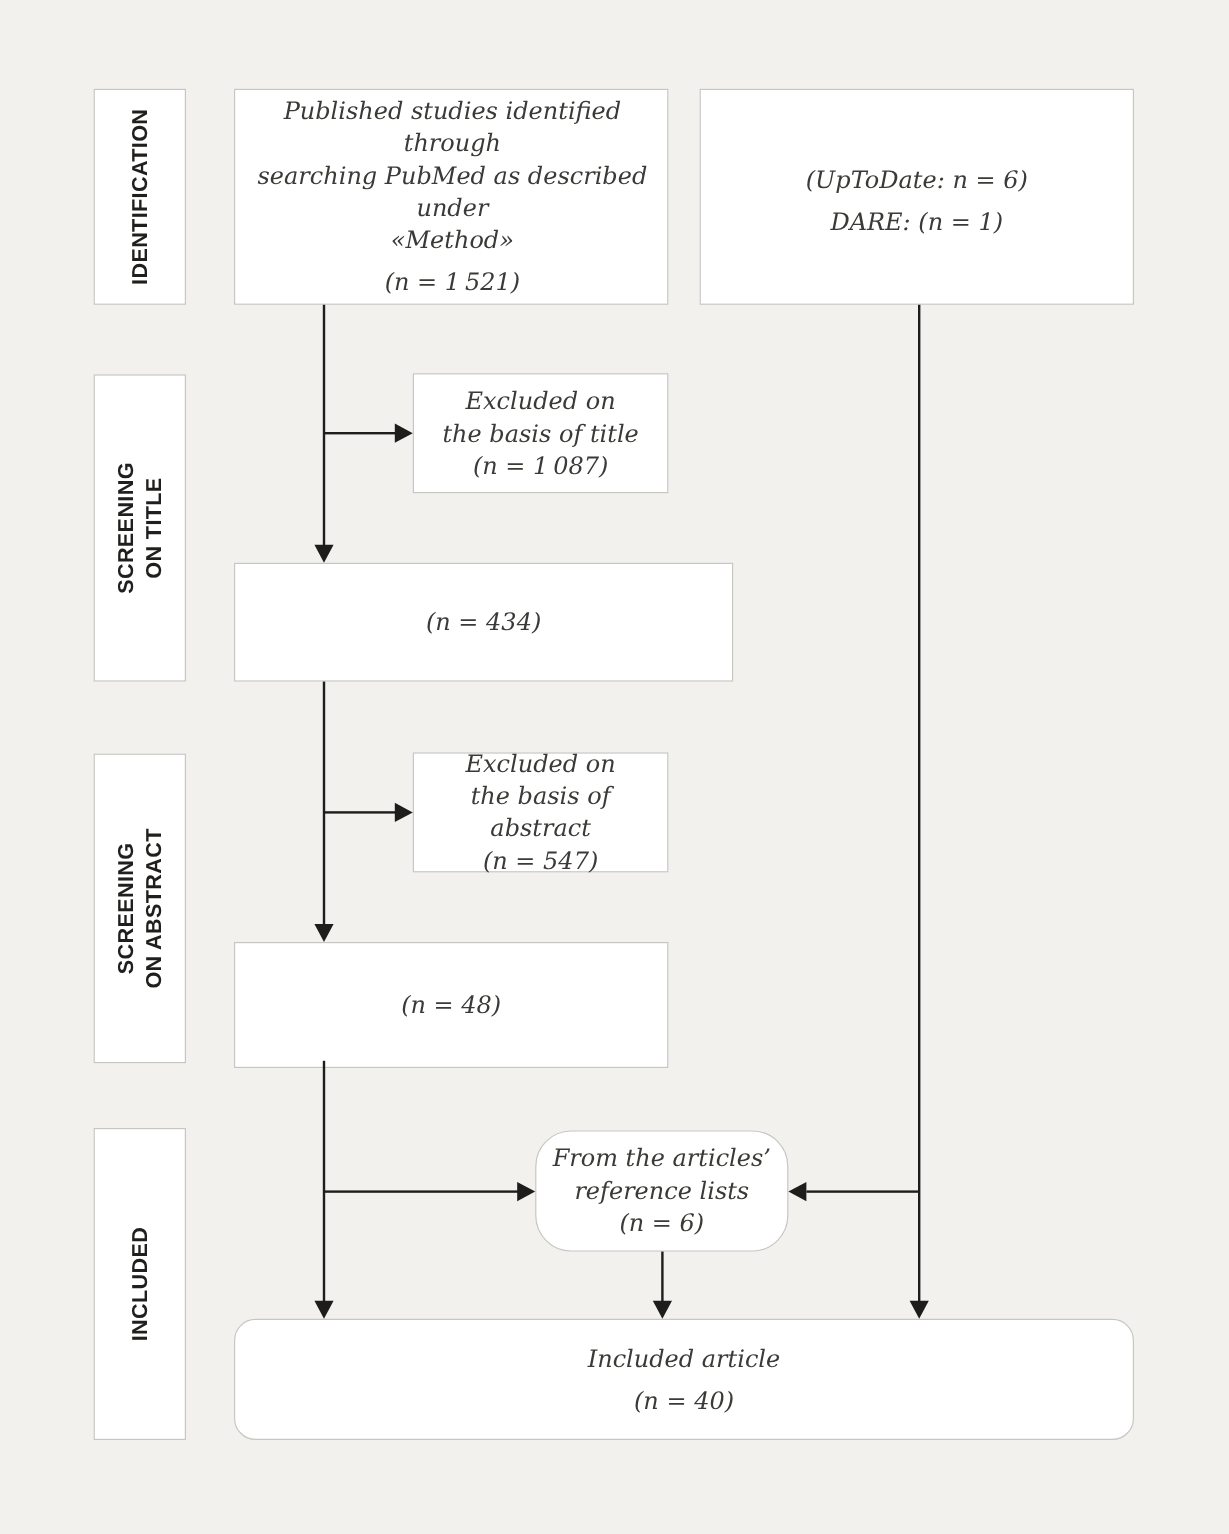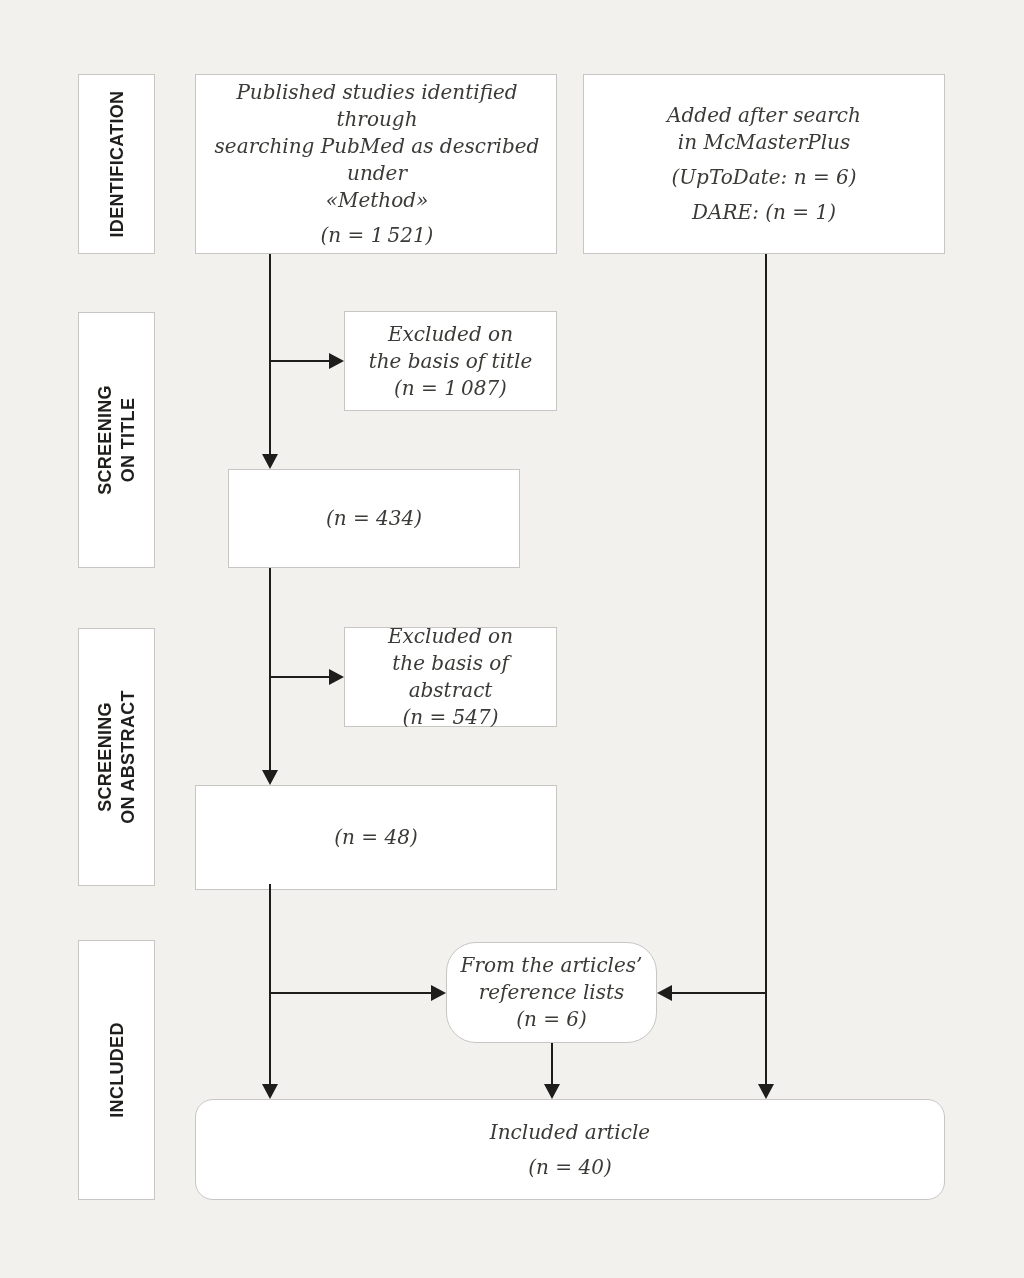--- a/index.html
+++ b/index.html
@@ -86,33 +86,31 @@
   </div>
 
   <div class="box" style="left:195px; top:74px; width:362px; height:180px;padding-left:12px;">
     <div class="txt">Published studies identified through
 searching PubMed as described under
 «Method»</div>
     <div class="count">(n = 1 521)</div>
   </div>
 
   <div class="box" style="left:583px; top:74px; width:362px; height:180px;">
-    <div class="txt">Added after search
-in McMasterPlus</div>
     <div class="count">(UpToDate: n = 6)</div>
     <div class="count">DARE: (n = 1)</div>
   </div>
 
   <div class="box" style="left:344px; top:311px; width:213px; height:100px;">
     <div class="txt">Excluded on
 the basis of title</div>
     <div class="count-tight">(n = 1 087)</div>
   </div>
 
-  <div class="box" style="left:195px; top:469px; width:292px; height:99px;margin-left:33px;">
+  <div class="box" style="left:195px; top:469px; width:416px; height:99px;">
     <div class="count-tight">(n = 434)</div>
   </div>
 
   <div class="box" style="left:344px; top:627px; width:213px; height:100px;">
     <div class="txt">Excluded on
 the basis of abstract</div>
     <div class="count-tight">(n = 547)</div>
   </div>
 
   <div class="box" style="left:195px; top:785px; width:362px; height:105px;">

